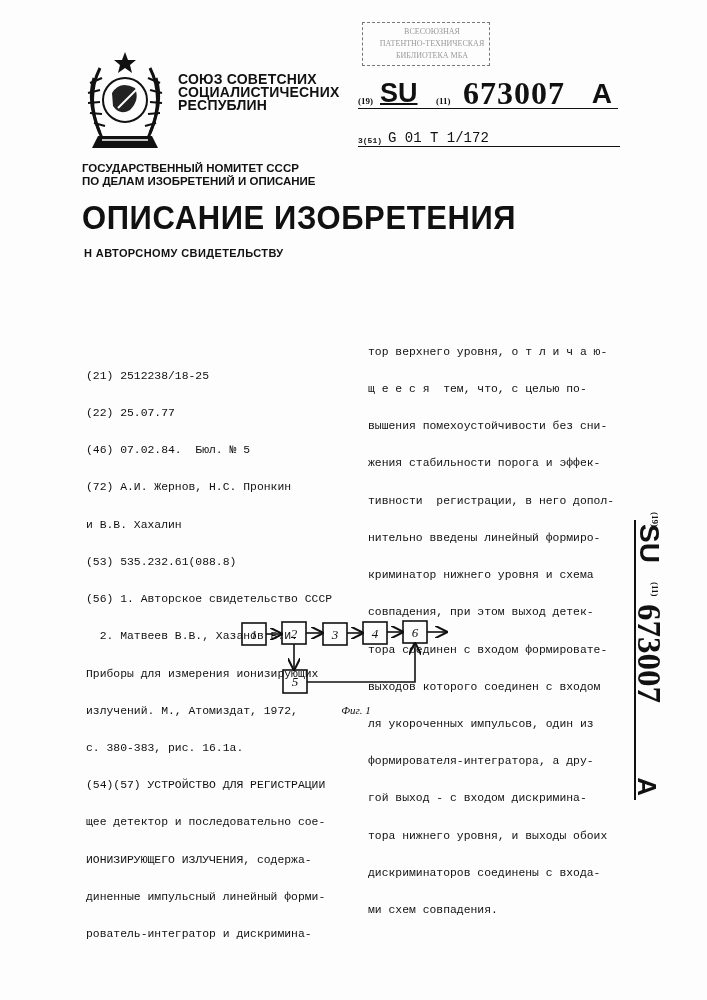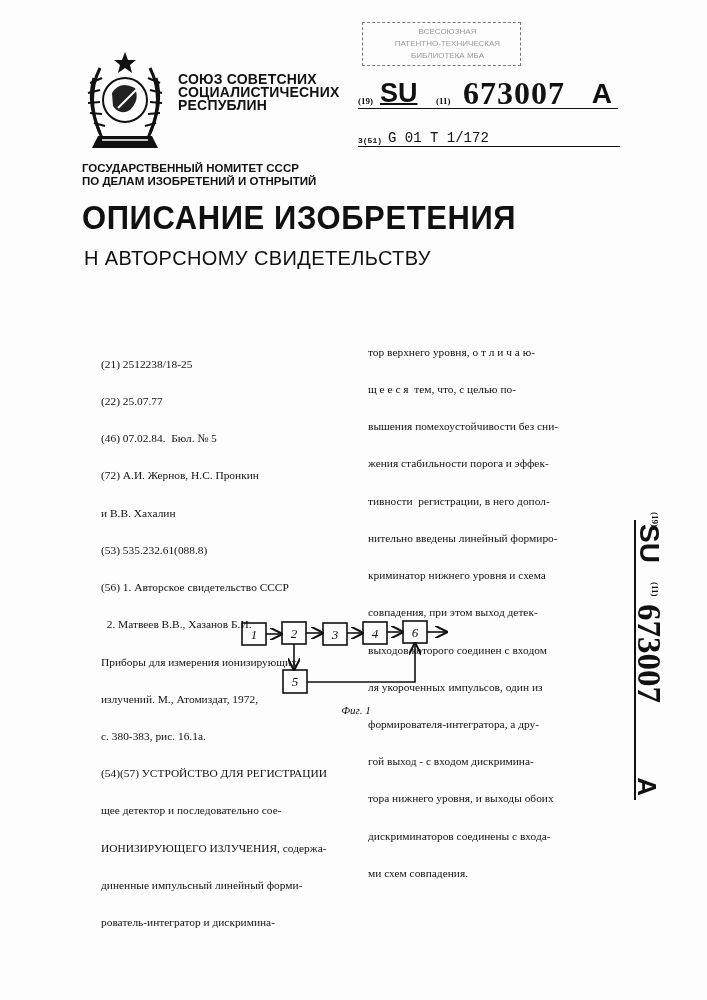--- a/index.html
+++ b/index.html
@@ -4,34 +4,34 @@
   <style>
     html, body { margin: 0; padding: 0; }
     body {
       width: 707px; height: 1000px; position: relative; overflow: hidden;
       background: #fdfdfd; color: #111;
       font-family: "Liberation Sans", sans-serif;
     }
     .abs { position: absolute; }
     .emblem { left: 80px; top: 48px; width: 90px; height: 110px; }
     .union { left: 178px; top: 73px; font-size: 14px; font-weight: bold; line-height: 13px; letter-spacing: 0.2px; }
-    .stamp { left: 362px; top: 22px; width: 159px; height: 44px; border: 1px dashed #777; font-family: Liberation Sans, sans-serif; font-size: 8px; color: #999; text-align: center; line-height: 12px; padding-top: 3px; box-sizing: border-box; padding-left: 12px; }
+    .stamp { left: 362px; top: 22px; width: 128px; height: 44px; border: 1px dashed #777; font-family: Liberation Serif, serif; font-size: 8px; color: #999; text-align: center; line-height: 12px; padding-top: 3px; box-sizing: border-box; padding-left: 12px; }
     .patno { left: 358px; top: 72px; width: 260px; height: 36px; border-bottom: 1.5px solid #111; }
     .small-code { font-family: "Liberation Serif", serif; font-size: 9px; font-weight: bold; position: absolute; bottom: 2px; }
     .su { position: absolute; left: 22px; bottom: 0; font-size: 27px; font-weight: bold; font-family: "Liberation Sans", sans-serif; text-decoration: underline; text-decoration-thickness: 2px; line-height: 30px; }
     .num { position: absolute; left: 105px; bottom: -2px; font-size: 32px; font-weight: bold; font-family: "Liberation Serif", serif; letter-spacing: 1px; line-height: 34px; }
     .kind { position: absolute; right: 6px; bottom: -2px; font-size: 28px; font-weight: bold; font-family: "Liberation Sans", sans-serif; line-height: 32px; }
     .ipc { left: 358px; top: 132px; width: 262px; height: 14px; border-bottom: 1.5px solid #111; }
     .ipc-code { position: absolute; left: 0; bottom: 1px; font-family: Liberation Mono, monospace; font-size: 8px; font-weight: bold; }
     .ipc-val { position: absolute; left: 30px; bottom: 0px; font-family: "Liberation Mono", monospace; font-size: 14px; }
     .committee { left: 82px; top: 162px; font-size: 11.5px; font-weight: bold; line-height: 13px; }
     .title { left: 82px; top: 200px; font-size: 31px; font-weight: bold; letter-spacing: 0.6px; transform: scaleY(1.05); transform-origin: left top; }
-    .subtitle { left: 84px; top: 247px; font-size: 20px; font-weight: normal; letter-spacing: 0.4px; }
-    .col { font-family: Liberation Serif, serif; font-size: 11.4px; line-height: 12.4px; white-space: pre; }
-    .col-left { left: 86px; top: 333px; margin-left: 15px; }
+    .subtitle { left: 84px; top: 247px; font-size: 11px; font-weight: bold; letter-spacing: 0.4px; }
+    .col { font-family: Liberation Mono, monospace; font-size: 11.4px; line-height: 12.4px; white-space: pre; }
+    .col-left { left: 86px; top: 345px; }
     .col-right { left: 368px; top: 321px; }
     .diagram { left: 238px; top: 612px; width: 230px; height: 112px; }
     .side { left: 628px; top: 510px; width: 50px; height: 290px; }
     .side-inner { position: absolute; left: 0; top: 0; width: 290px; height: 50px; transform: rotate(90deg) translate(0, -50px); transform-origin: left top; }
     .side-line { position: absolute; left: 10px; right: 0; bottom: 6px; border-bottom: 2px solid #111; }
   </style>
 </head>
 <body>
 
 <div class="abs emblem">
@@ -83,21 +83,21 @@
   <span class="kind">A</span>
 </div>
 
 <div class="abs ipc">
   <span class="ipc-code">3(51)</span>
   <span class="ipc-val">G 01 T 1/172</span>
 </div>
 
 <div class="abs committee">
   <div>ГОСУДАРСТВЕННЫЙ НОМИТЕТ СССР</div>
-  <div>ПО ДЕЛАМ ИЗОБРЕТЕНИЙ И ОТНРЫТИЙ</div>
+  <div>ПО ДЕЛАМ ИЗОБРЕТЕНИЙ И ОПИСАНИЕ</div>
 </div>
 
 <div class="abs title">ОПИСАНИЕ ИЗОБРЕТЕНИЯ</div>
 <div class="abs subtitle">Н АВТОРСНОМУ СВИДЕТЕЛЬСТВУ</div>
 
 <div class="abs col col-left">
   <div>(21) 2512238/18-25</div>
   <div>(22) 25.07.77</div>
   <div>(46) 07.02.84.  Бюл. № 5</div>
   <div>(72) А.И. Жернов, Н.С. Пронкин</div>
@@ -117,20 +117,21 @@
 
 <div class="abs col col-right">
   <div>тор верхнего уровня, о т л и ч а ю-</div>
   <div>щ е е с я  тем, что, с целью по-</div>
   <div>вышения помехоустойчивости без сни-</div>
   <div>жения стабильности порога и эффек-</div>
   <div>тивности  регистрации, в него допол-</div>
   <div>нительно введены линейный формиро-</div>
   <div>криминатор нижнего уровня и схема</div>
   <div>совпадения, при этом выход детек-</div>
+  <div>тора соединен с входом формировате-</div>
   <div>выходов которого соединен с входом</div>
   <div>ля укороченных импульсов, один из</div>
   <div>формирователя-интегратора, а дру-</div>
   <div>гой выход - с входом дискримина-</div>
   <div>тора нижнего уровня, и выходы обоих</div>
   <div>дискриминаторов соединены с входа-</div>
   <div>ми схем совпадения.</div>
 </div>
 
 <div class="abs diagram">

